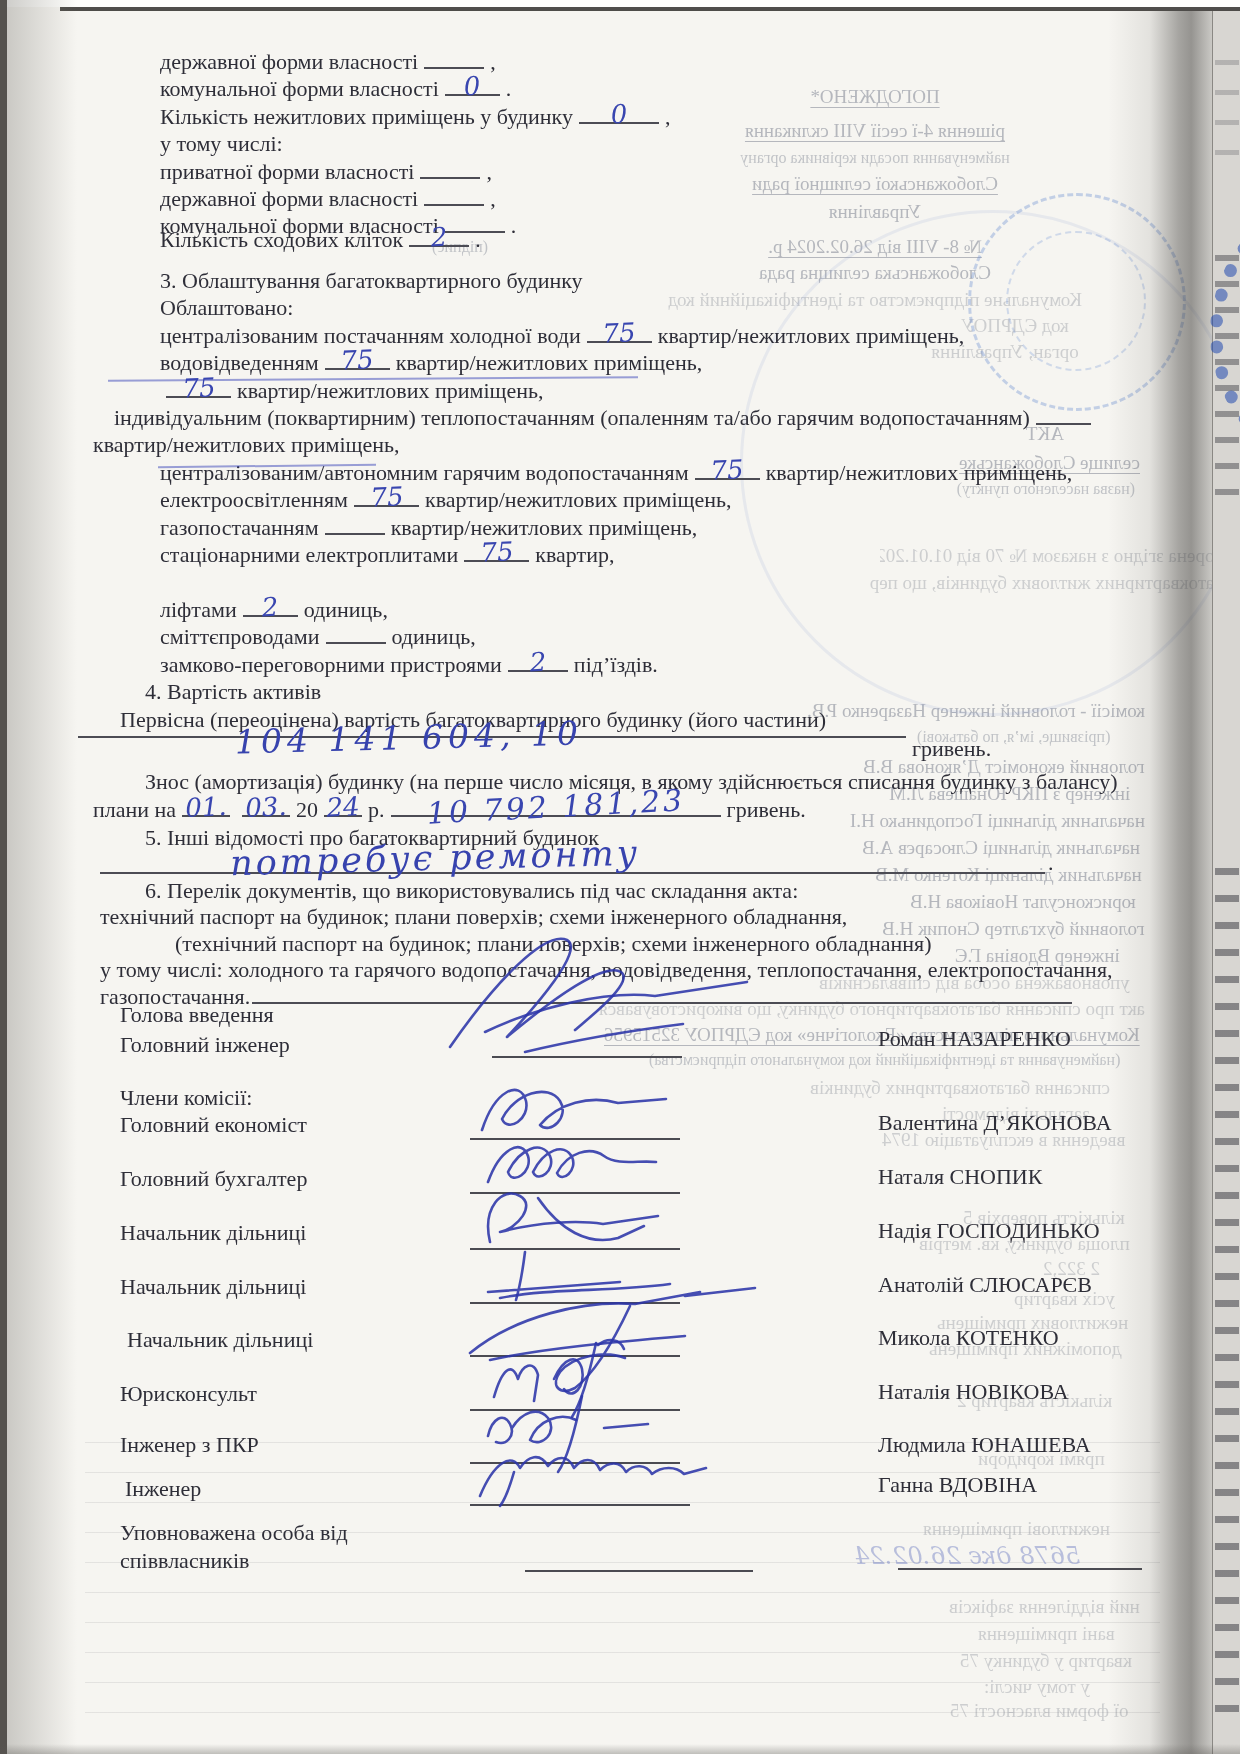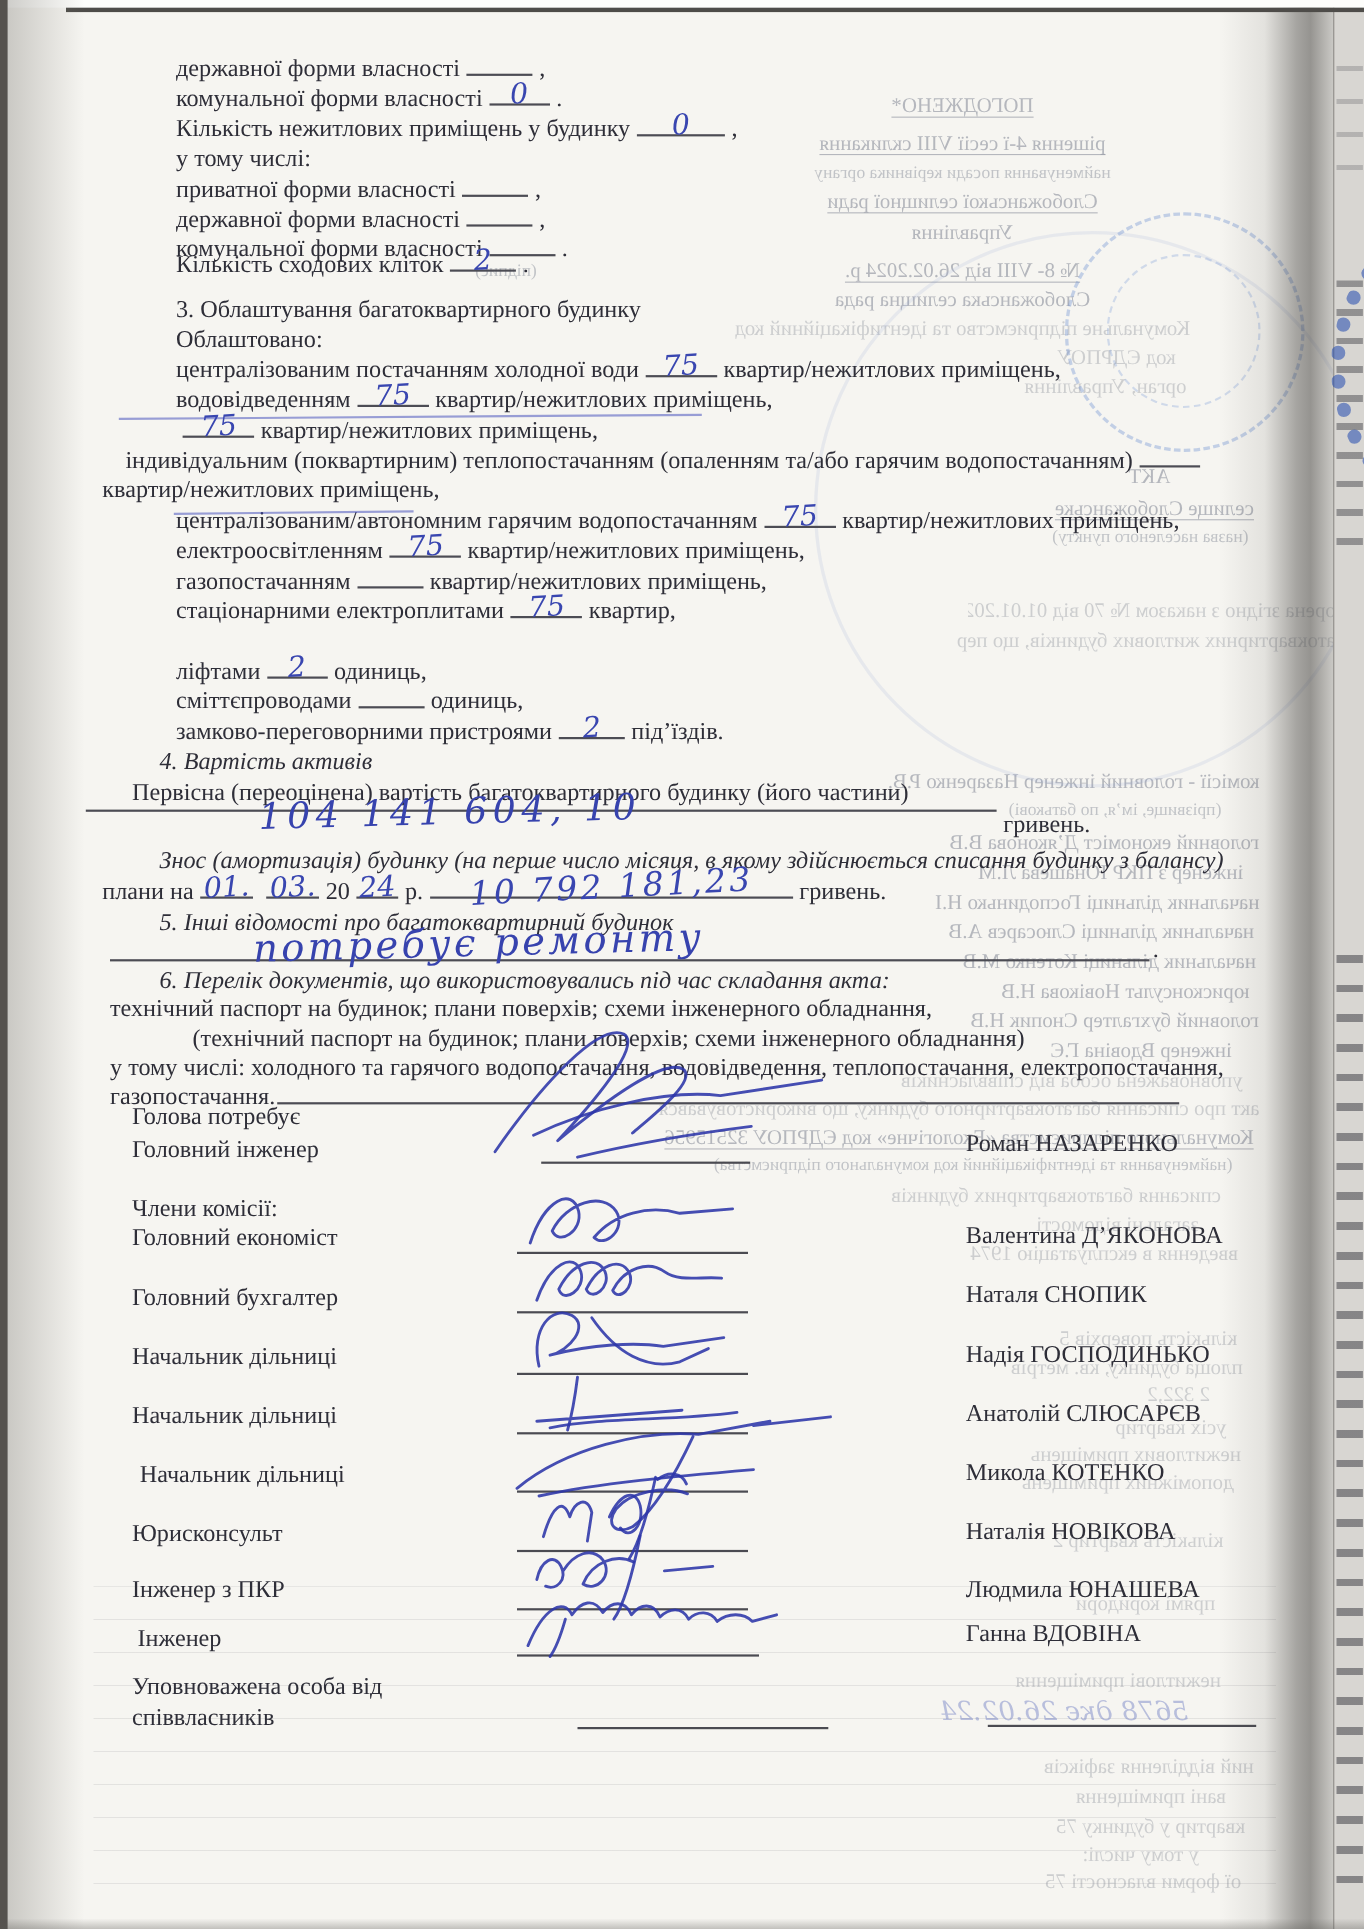--- a/index.html
+++ b/index.html
@@ -29,21 +29,21 @@
   .stamp-ghost-inner{position:absolute;left:1006px;top:231px;width:136px;height:136px;border-radius:50%;
         border:2px dashed rgba(110,145,210,.28);}
   .stamp-ghost-big{position:absolute;left:740px;top:210px;width:500px;height:500px;border-radius:50%;
         border:3px solid rgba(120,150,210,.13);}
   .stamp-edge{position:absolute;left:1210px;top:185px;width:270px;height:270px;border-radius:50%;
         border:13px dotted rgba(35,75,175,.55);}
   
   .pline{position:absolute;left:100px;font-size:22px;line-height:26px;white-space:nowrap;}
   .ind{padding-left:60px;}
   .ind-s{padding-left:14px;}
-  .ind-m{padding-left:45px;font-style:italic;}
+  .ind-m{padding-left:45px;}
   .ind-x{padding-left:20px;}
   .ind-c{padding-left:75px;}
   .out{margin-left:-7px;}
   .ul{text-underline-offset:5px;text-decoration-color:#46505c;text-decoration-thickness:1.5px;}
   .blank{display:inline-block;border-bottom:2px solid #4c4c54;position:relative;height:16px;
         vertical-align:baseline;margin:0 6px;}
   .w38{width:38px}.w48{width:48px}.w55{width:55px}.w60{width:60px}.w65{width:65px}.w80{width:80px}.w330{width:330px}
   .hw{position:absolute;left:50%;bottom:-5px;transform:translateX(-50%) rotate(-3deg);
         font-style:italic;color:#3946b0;font-size:26px;font-family:"DejaVu Serif",serif;white-space:nowrap;}
   .hw-big{position:absolute;font-style:italic;color:#3743ae;font-family:"DejaVu Serif",serif;
@@ -173,21 +173,21 @@
 
   <div class="pline ind-m" style="top:878px"><span>6. Перелік документів, що використовувались під час складання акта:</span></div>
   <div class="pline ul" style="top:904px"><span>технічний паспорт на будинок; плани поверхів; схеми інженерного обладнання,</span></div>
   <div class="pline ind-c" style="top:931px"><span>(технічний паспорт на будинок; плани поверхів; схеми інженерного обладнання)</span></div>
   <div class="pline ul" style="top:957px"><span>у тому числі: холодного та гарячого водопостачання, водовідведення, теплопостачання, електропостачання,</span></div>
   <div class="pline" style="top:984px"><span class="ul">газопостачання.</span><span class="blank" style="width:820px;margin-left:2px"></span></div>
 
   <div class="pen-rule" style="left:108px;top:378px;width:530px;transform:rotate(-0.4deg)"></div>
   <div class="pen-rule" style="left:158px;top:465px;width:218px;transform:rotate(-0.6deg)"></div>
 
-  <div class="sig-label" style="top:1002px">Голова потребує</div>
+  <div class="sig-label" style="top:1002px">Голова введення</div>
 
   <div class="sig-label" style="top:1032px">Головний інженер</div>
   <div class="sig-line" style="left:492px;top:1056px;width:190px"></div>
   <div class="sig-name" style="top:1026px">Роман НАЗАРЕНКО</div>
   <svg class="sig" style="left:425px;top:912px" width="340" height="155" viewBox="0 0 340 155">
     <path d="M25,135 C70,70 120,18 142,28 C160,38 110,95 82,125 C130,85 180,50 196,60 C210,70 165,105 150,118"></path>
     <path d="M60,120 C110,96 180,78 230,84 L322,70"></path>
     <path d="M100,140 C150,128 210,118 258,112"></path>
   </svg>
 

